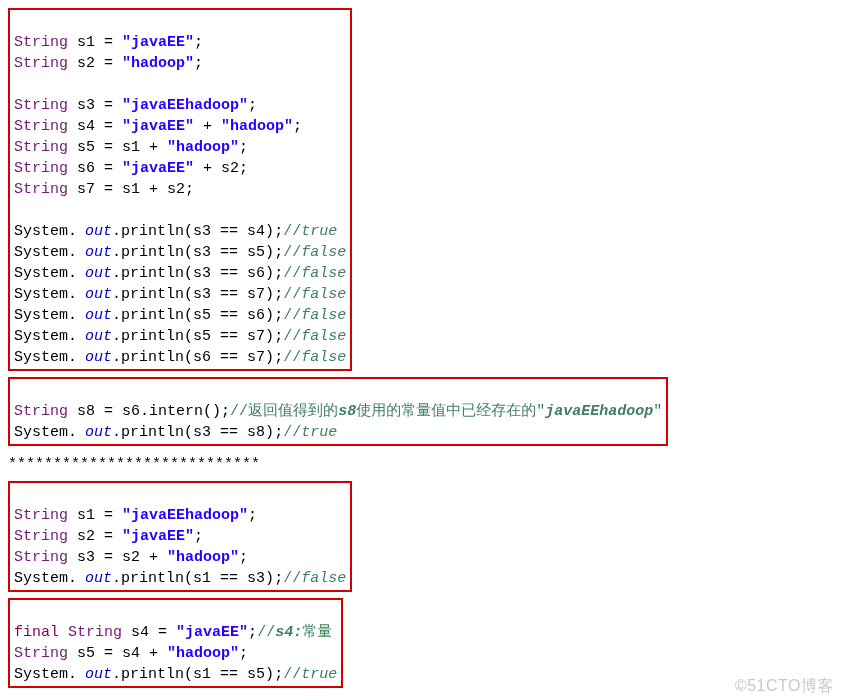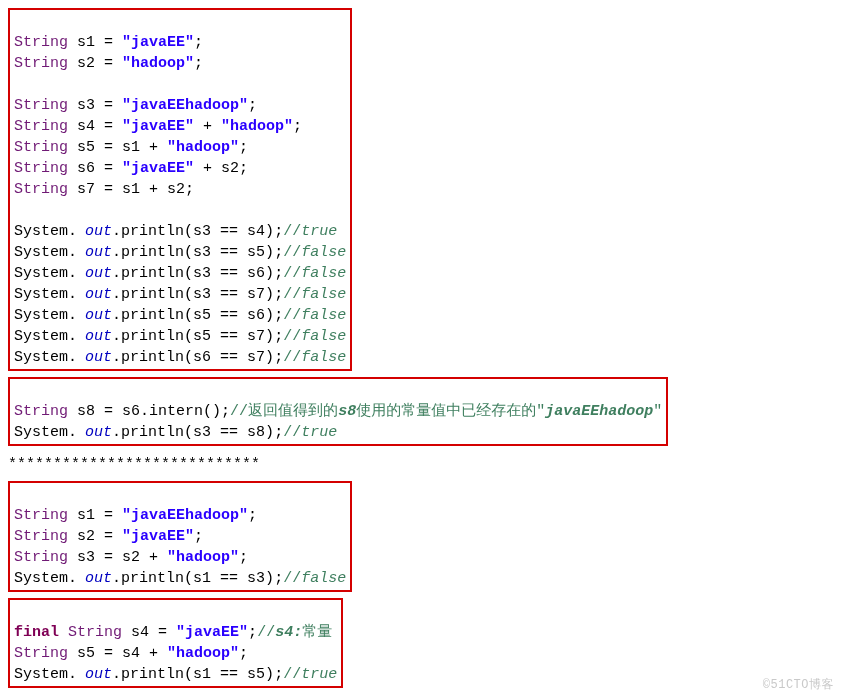--- a/index.html
+++ b/index.html
@@ -19,32 +19,32 @@
     padding: 1px 4px;
     margin-bottom: 6px;
     display: inline-block;
     white-space: pre;
   }
   .sep {
     white-space: pre;
     margin: 2px 0 6px 0;
   }
   .tok-type   { color: #701a75; }
-  .tok-kw     { color: #7f0055; font-weight: bold; }
+  .tok-kw     { color: #7f0055; font-weight: normal; }
   .tok-str    { color: #2a00ff; font-weight: bold; }
   .tok-field  { color: #0000c0; font-style: italic; margin-left: 8px; }
   .tok-cmt    { color: #3f7f5f; }
   .tok-cmtit  { color: #3f7f5f; font-style: italic; margin-top: 18px; }
   .tok-cmtb   { color: #3f7f5f; font-style: italic; font-weight: bold; }
   .watermark {
     position: absolute;
     right: 14px;
     bottom: 6px;
-    font-family: Liberation Mono, monospace;
-    font-size: 12px;
+    font-family: Liberation Sans, sans-serif;
+    font-size: 16px;
     color: #c9c9c9;
     letter-spacing: 0.5px;
   }
 </style>
 </head>
 <body>
 
 
 
 

